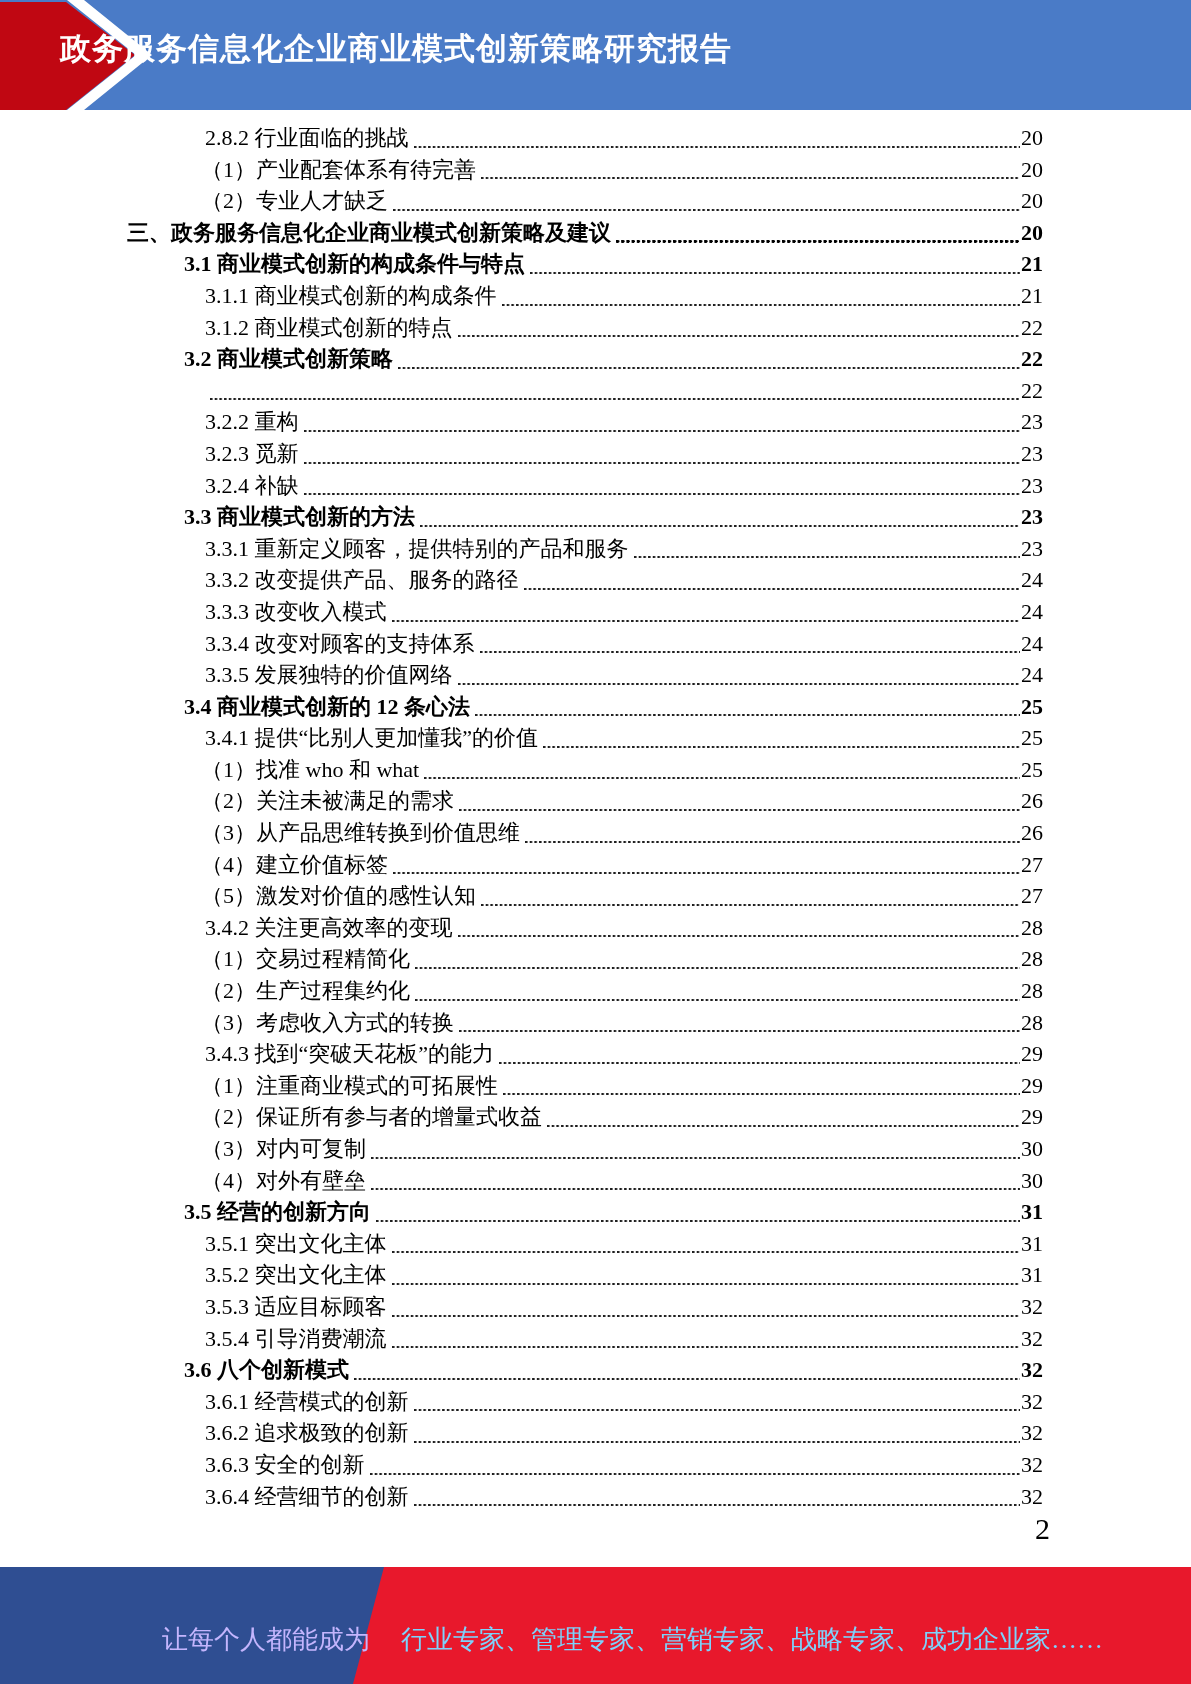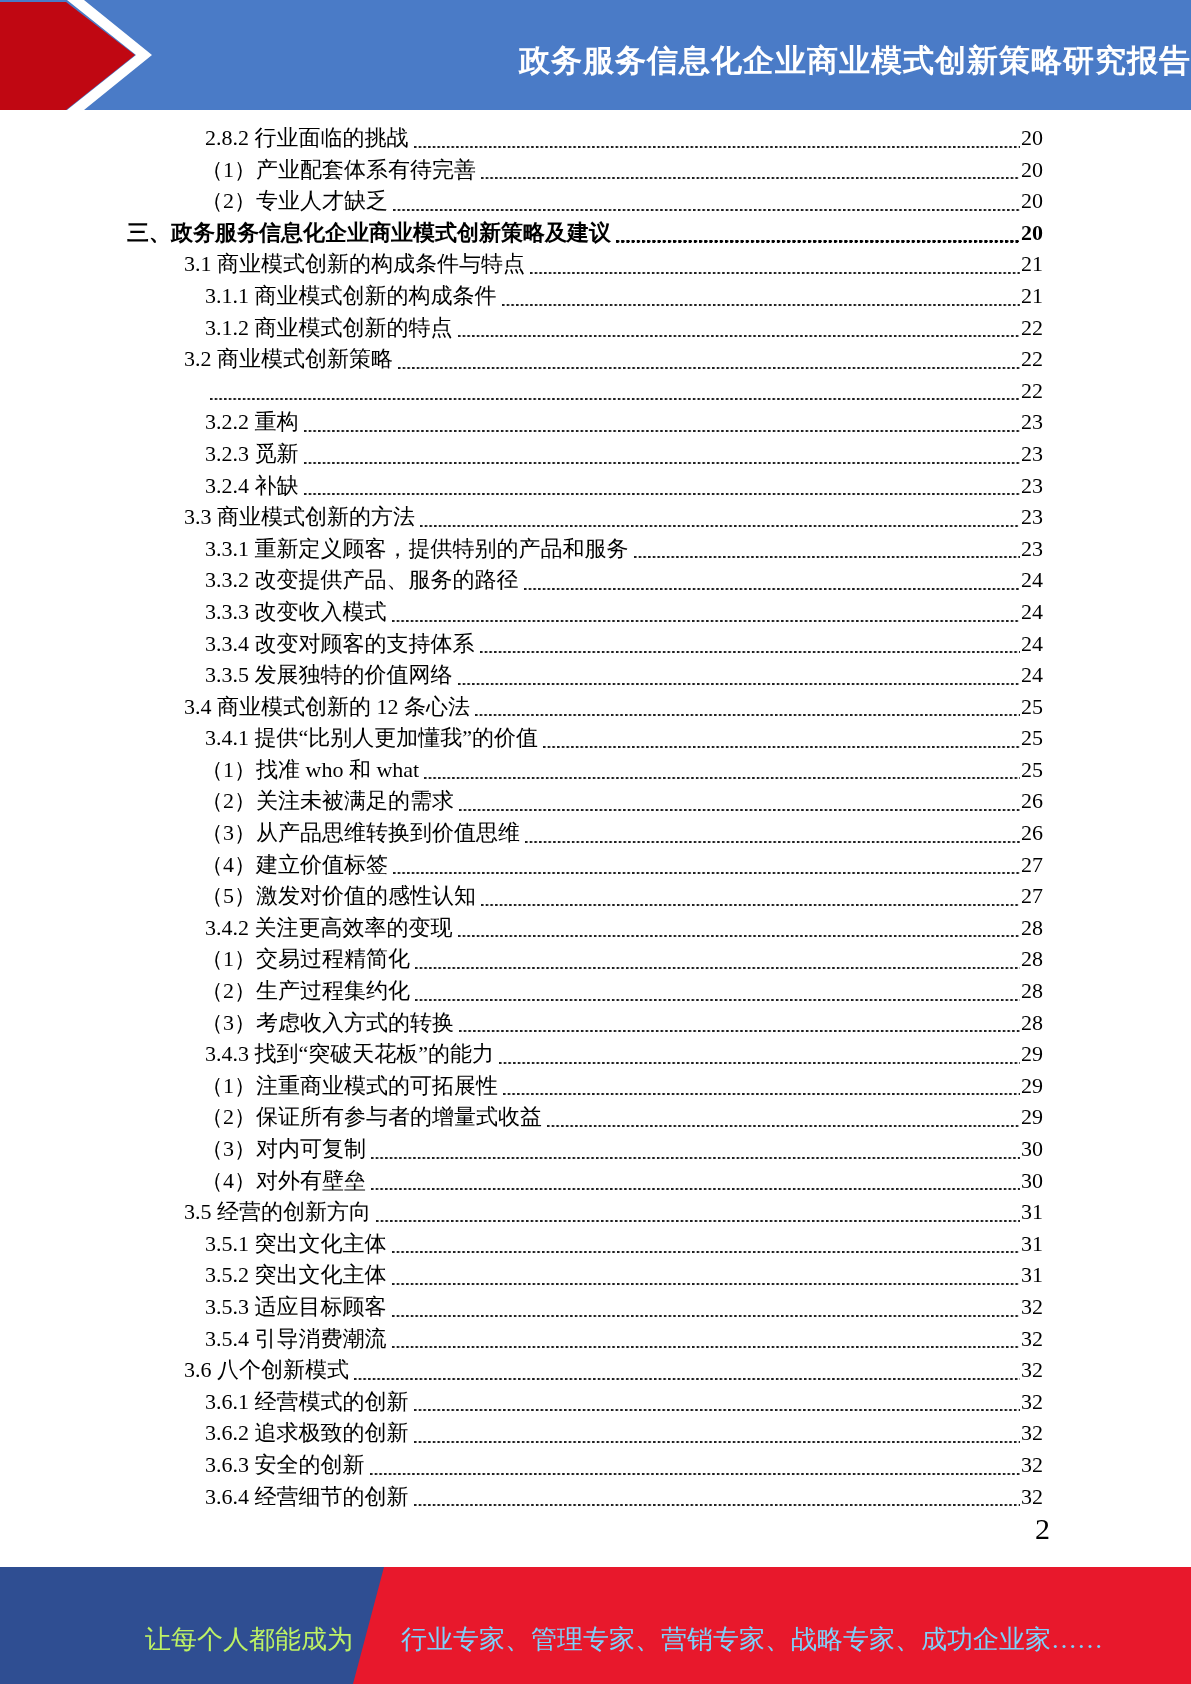--- a/index.html
+++ b/index.html
@@ -28,24 +28,24 @@
     position: absolute;
     top: 0; left: 0;
     width: 160px;
     height: 110px;
     display: block;
   }
   .arrow-red-shape { fill: var(--arrow-red, #c00712); }
   .arrow-white-band { fill: #ffffff; }
   .header-title {
     position: absolute;
-    top: 40px;
+    top: 28px;
     left: 60px;
     width: 1131px;
-    text-align: right;
+    text-align: left;
     font-family: "Liberation Sans", "DejaVu Sans", sans-serif;
     font-weight: bold;
     font-size: 31px;
     letter-spacing: 1px;
     color: #ffffff;
     white-space: nowrap;
   }
 
   
   .toc {
@@ -56,21 +56,21 @@
   }
   .toc-row {
     display: flex;
     align-items: baseline;
     height: 31.6px;
     font-size: 22px;
     line-height: 31.6px;
     white-space: nowrap;
   }
   .toc-row.lv-chapter    { padding-left: 0;    font-weight: bold; }
-  .toc-row.lv-section    { padding-left: 57px; }
+  .toc-row.lv-section    { padding-left: 57px; font-weight: bold; }
   .toc-row.lv-subsection { padding-left: 78px; }
   .toc-row.lv-item       { padding-left: 74px; align-items: center; }
   .toc-label { white-space: nowrap; }
   .toc-leader {
     flex: 1 1 auto;
     align-self: flex-end;
     height: 4px;
     margin: 0 1px 5px 5px;
     background-image: radial-gradient(circle at 1.2px 2px, #1c1c1c 1.15px, transparent 1.45px);
     background-size: 4.7px 4px;
@@ -106,24 +106,24 @@
   }
   .footer-red-panel {
     position: absolute;
     top: 0; left: 0;
     width: 100%; height: 100%;
     background: var(--footer-red, #e8182c);
     clip-path: polygon(384px 0, 100% 0, 100% 100%, 353px 100%);
   }
   .footer-left-text {
     position: absolute;
-    left: 145px;
+    left: 162px;
     top: 55px;
     font-size: 26px;
-    color: #bef264;
+    color: #c4b5fd;
     white-space: nowrap;
   }
   .footer-right-text {
     position: absolute;
     left: 401px;
     top: 55px;
     font-size: 26px;
     color: #7dd3fc;
     white-space: nowrap;
   }

